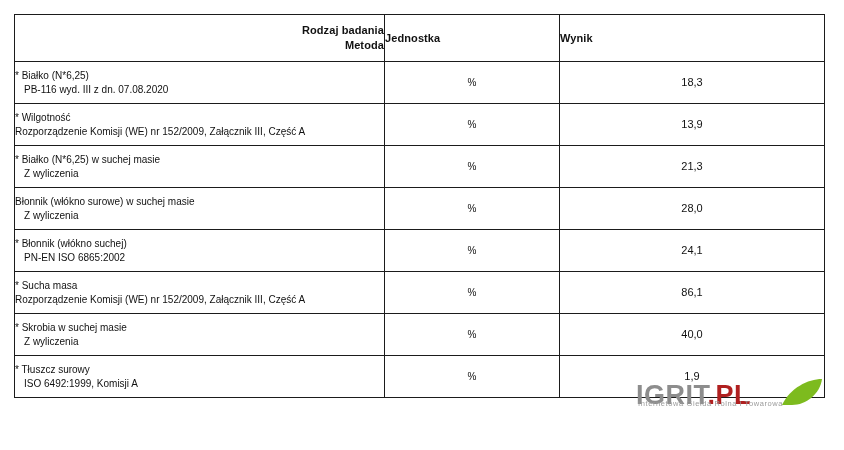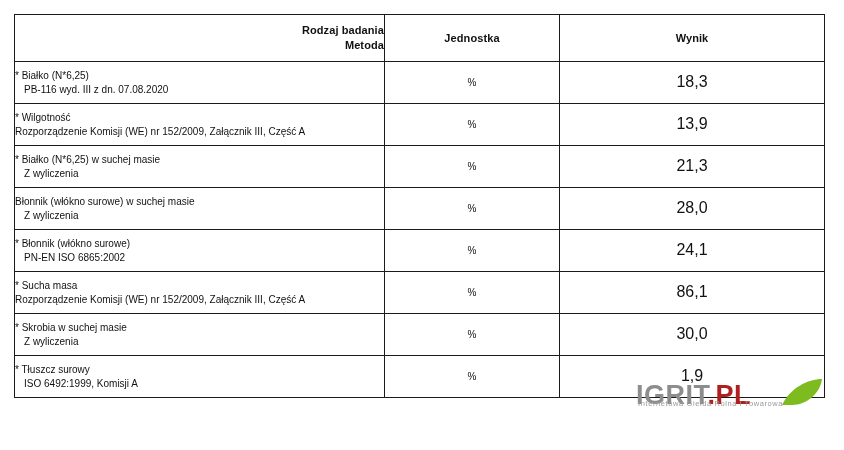--- a/index.html
+++ b/index.html
@@ -45,21 +45,21 @@
     font-size: 11px;
     font-weight: bold;
     letter-spacing: 0.1px;
   }
   th.head-name {
     text-align: right;
     padding: 6px 0 6px 14px;
     line-height: 1.35;
   }
   th.head-unit, th.head-value {
-    text-align: center;
+    text-align: left;
   }
   .head-name-line { display: block; }
 
   tbody td {
     height: 41px;
     font-size: 10px;
     line-height: 1.4;
   }
   td.cell-name {
     text-align: left;
@@ -76,21 +76,21 @@
   }
   .name-line2.flush {
     padding-left: 0;
   }
   td.cell-unit {
     text-align: center;
     font-size: 10px;
   }
   td.cell-value {
     text-align: center;
-    font-size: 16px;
+    font-size: 11px;
   }
 
   
   .watermark {
     position: absolute;
     right: 18px;
     bottom: 18px;
     width: 190px;
     height: 54px;
     pointer-events: none;
@@ -174,41 +174,41 @@
       <tr>
         <td class="cell-name">
           <span class="name-line1">Błonnik (włókno surowe) w suchej masie</span>
           <span class="name-line2">Z wyliczenia</span>
         </td>
         <td class="cell-unit">%</td>
         <td class="cell-value">28,0</td>
       </tr>
       <tr>
         <td class="cell-name">
-          <span class="name-line1">* Błonnik (włókno surowe)</span>
+          <span class="name-line1">* Błonnik (włókno suchej)</span>
           <span class="name-line2">PN-EN ISO 6865:2002</span>
         </td>
         <td class="cell-unit">%</td>
         <td class="cell-value">24,1</td>
       </tr>
       <tr>
         <td class="cell-name">
           <span class="name-line1">* Sucha masa</span>
           <span class="name-line2 flush">Rozporządzenie Komisji (WE) nr 152/2009, Załącznik III, Część A</span>
         </td>
         <td class="cell-unit">%</td>
         <td class="cell-value">86,1</td>
       </tr>
       <tr>
         <td class="cell-name">
           <span class="name-line1">* Skrobia w suchej masie</span>
           <span class="name-line2">Z wyliczenia</span>
         </td>
         <td class="cell-unit">%</td>
-        <td class="cell-value">30,0</td>
+        <td class="cell-value">40,0</td>
       </tr>
       <tr>
         <td class="cell-name">
           <span class="name-line1">* Tłuszcz surowy</span>
           <span class="name-line2">ISO 6492:1999, Komisji A</span>
         </td>
         <td class="cell-unit">%</td>
         <td class="cell-value">1,9</td>
       </tr>
     </tbody>

